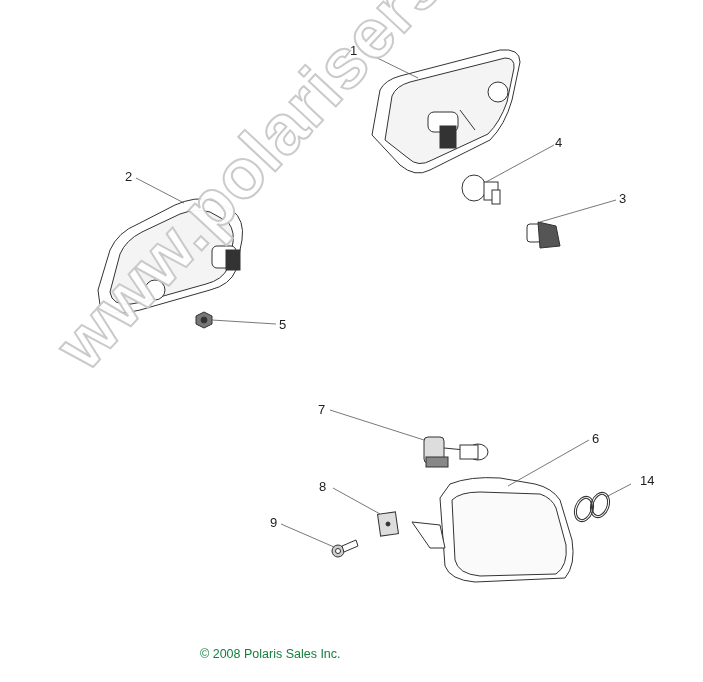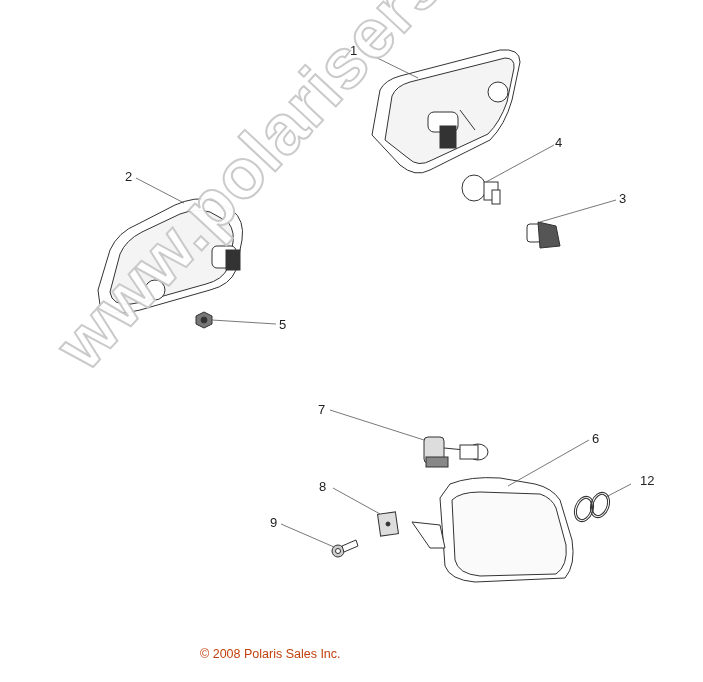--- a/index.html
+++ b/index.html
@@ -1,19 +1,19 @@
 <!DOCTYPE html>
 <html><head>
 <meta charset="utf-8">
 <style>
   html, body { margin:0; padding:0; background:#ffffff; }
   body { width:703px; height:682px; position:relative; overflow:hidden; font-family:"Liberation Sans", sans-serif; }
   #canvas { position:absolute; left:0; top:0; width:703px; height:682px; }
   .callout { position:absolute; font-size:13px; color:#222; font-family:"Liberation Sans", sans-serif; line-height:1; }
-  .copyright { position:absolute; left:200px; top:647px; font-size:12.5px; color:#c2410c; font-family:"Liberation Sans", sans-serif; }
+  .copyright { position:absolute; left:200px; top:647px; font-size:12.5px; color:#15803d; font-family:"Liberation Sans", sans-serif; }
   .watermark { position:absolute; left:40px; top:330px; width:760px; transform:rotate(-47deg); transform-origin:0 0;
     font-family:"Liberation Sans", sans-serif; font-weight:bold; font-size:70px; color:#ffffff;
     -webkit-text-stroke:2px #c8c8c8; letter-spacing:1px; white-space:nowrap; opacity:0.95; }
 </style>
 </head>
 <body>
 
 <svg id="canvas" viewBox="0 0 703 682" xmlns="http://www.w3.org/2000/svg">
   <g fill="none" stroke="#333" stroke-width="1">
 
@@ -101,15 +101,15 @@
 
 <span class="callout" style="left:350px;top:44px;">1</span>
 <span class="callout" style="left:125px;top:170px;">2</span>
 <span class="callout" style="left:619px;top:192px;">3</span>
 <span class="callout" style="left:555px;top:136px;">4</span>
 <span class="callout" style="left:279px;top:318px;">5</span>
 <span class="callout" style="left:592px;top:432px;">6</span>
 <span class="callout" style="left:318px;top:403px;">7</span>
 <span class="callout" style="left:319px;top:480px;">8</span>
 <span class="callout" style="left:270px;top:516px;">9</span>
-<span class="callout" style="left:640px;top:474px;">12</span>
+<span class="callout" style="left:640px;top:474px;">14</span>
 
 <div class="copyright">© 2008 Polaris Sales Inc.</div>
 
 </body></html>

